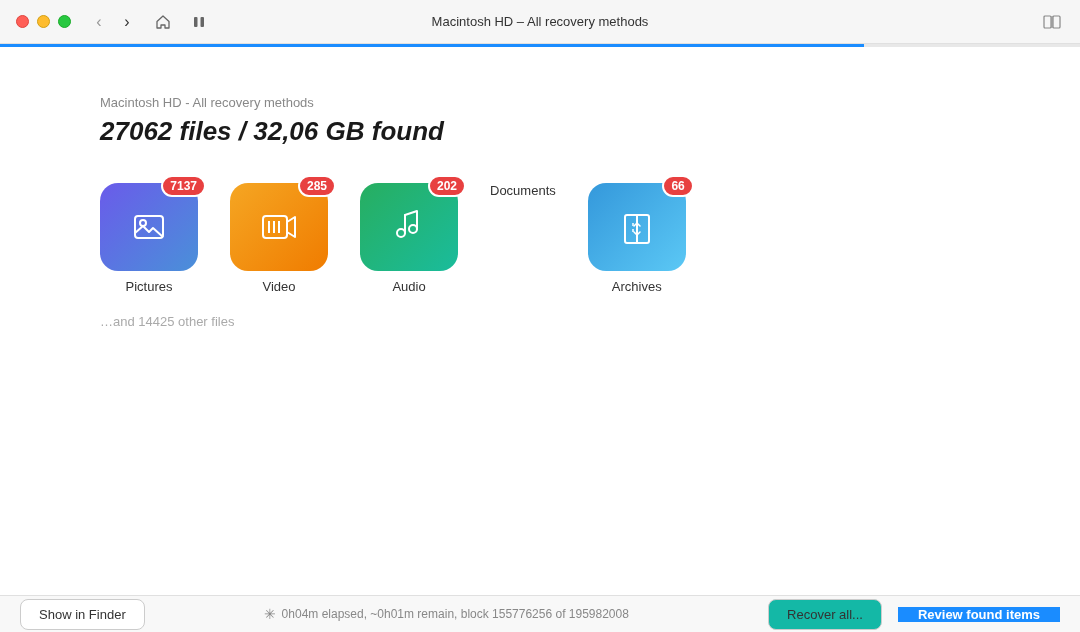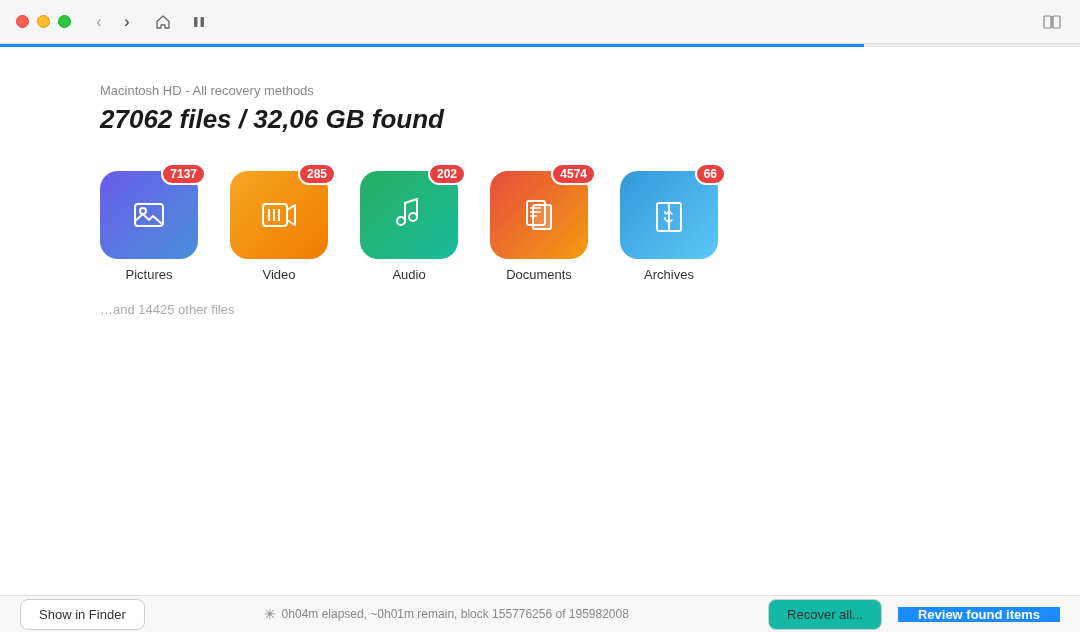--- a/index.html
+++ b/index.html
@@ -110,21 +110,21 @@
       width: 100%;
     }
     .progress-bar-fill {
       height: 100%;
       background: #1a8cff;
       width: 80%;
     }
 
     
     .main-content {
-      padding: 36px 100px;
+      padding: 48px 100px;
     }
 
     .breadcrumb {
       font-size: 13px;
       color: #888;
       margin-bottom: 6px;
     }
 
     .found-title {
       font-size: 26px;
@@ -295,20 +295,21 @@
     <svg width="16" height="16" viewBox="0 0 16 16" fill="none">
       <path d="M2 7.5L8 2l6 5.5V14H10v-3H6v3H2V7.5z" stroke="#666" stroke-width="1.3" fill="none" stroke-linejoin="round"></path>
     </svg>
   </div>
   <div class="pause-btn">
     <svg width="14" height="14" viewBox="0 0 14 14" fill="none">
       <rect x="2" y="2" width="3.5" height="10" rx="1" fill="#666"></rect>
       <rect x="8.5" y="2" width="3.5" height="10" rx="1" fill="#666"></rect>
     </svg>
   </div>
+  <div class="title-text">Macintosh HD – All recovery methods</div>
   <div class="book-btn">
     <svg width="18" height="14" viewBox="0 0 18 14" fill="none">
       <rect x="1" y="1" width="7" height="12" rx="1" stroke="#888" stroke-width="1.2" fill="none"></rect>
       <rect x="10" y="1" width="7" height="12" rx="1" stroke="#888" stroke-width="1.2" fill="none"></rect>
       <line x1="9" y1="1" x2="9" y2="13" stroke="#888" stroke-width="1"></line>
     </svg>
   </div>
 </div>
 
 <div class="progress-bar-container">
@@ -360,32 +361,20 @@
             <circle cx="14" cy="28" r="4" stroke="white" stroke-width="2" fill="none"></circle>
             <circle cx="26" cy="24" r="4" stroke="white" stroke-width="2" fill="none"></circle>
           </svg>
         </div>
         <div class="badge">202</div>
       </div>
       <span class="category-label">Audio</span>
     </div>
 
     <div class="category-item">
-      <div class="card-wrapper">
-        <div class="category-card card-documents">
-          <svg width="44" height="44" viewBox="0 0 44 44" fill="none">
-            <rect x="10" y="8" width="18" height="24" rx="2" stroke="white" stroke-width="2" fill="none"></rect>
-            <rect x="16" y="12" width="18" height="24" rx="2" stroke="white" stroke-width="2" fill="rgba(255,255,255,0.15)"></rect>
-            <line x1="13" y1="15" x2="24" y2="15" stroke="white" stroke-width="1.5"></line>
-            <line x1="13" y1="19" x2="24" y2="19" stroke="white" stroke-width="1.5"></line>
-            <line x1="13" y1="23" x2="20" y2="23" stroke="white" stroke-width="1.5"></line>
-          </svg>
-        </div>
-        <div class="badge">4574</div>
-      </div>
       <span class="category-label">Documents</span>
     </div>
 
     <div class="category-item">
       <div class="card-wrapper">
         <div class="category-card card-archives">
           <svg width="44" height="44" viewBox="0 0 44 44" fill="none">
             <rect x="10" y="10" width="24" height="28" rx="2" stroke="white" stroke-width="2" fill="none"></rect>
             <line x1="22" y1="10" x2="22" y2="38" stroke="white" stroke-width="2"></line>
             <line x1="18" y1="18" x2="18" y2="30" stroke="white" stroke-width="1.5" stroke-dasharray="3 3"></line>

